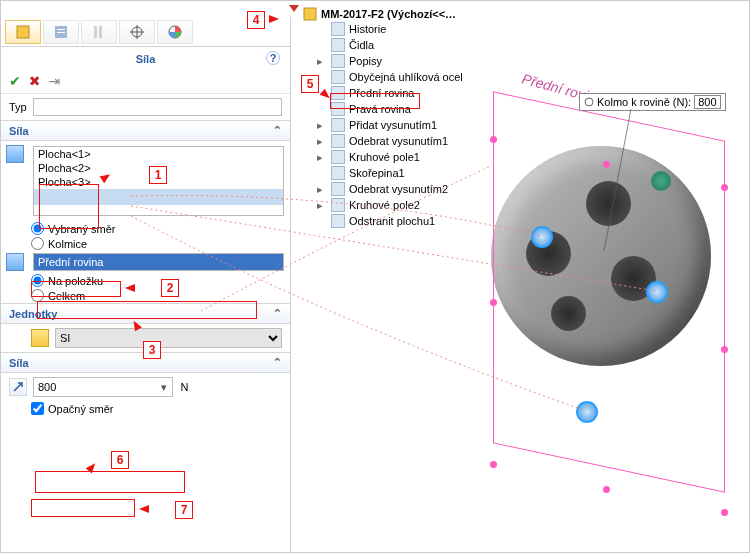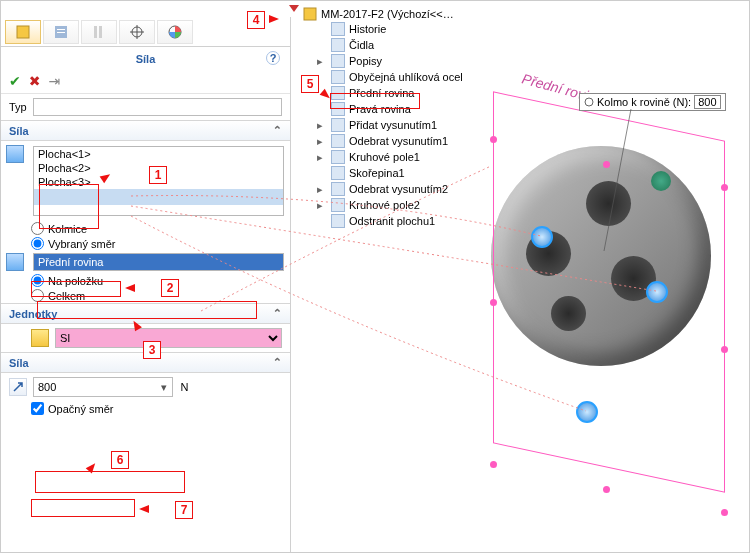--- a/index.html
+++ b/index.html
@@ -24,37 +24,37 @@
 .section-head{background:linear-gradient(#ffffff,#eef3f9);border-top:1px solid #d6d6d6;border-bottom:1px solid #d6d6d6;padding:3px 8px;color:#2b5fa4;font-weight:bold;display:flex;justify-content:space-between;align-items:center;}
 .section-head .chev{color:#6a6a6a;}
 
 .listbox{margin:5px 6px 5px 32px;border:1px solid #b8b8b8;height:70px;background:#fff;overflow:hidden;}
 .listbox .row{padding:1px 4px;}
 .listbox .sel{background:#c7dcf2;}
 .radio-row,.check-row{display:flex;align-items:center;gap:4px;padding:1px 8px 1px 30px;}
 .radio-row input,.check-row input{margin:0;}
 .seltext{margin:2px 6px 2px 32px;border:1px solid #b8b8b8;height:18px;background:#3a74c4;color:#fff;padding:0 4px;line-height:16px;}
 .unitrow{display:flex;align-items:center;gap:6px;padding:4px 8px 4px 30px;}
-.unitrow select{flex:1;height:20px;border:1px solid #bcbcbc;background:#f9a8d4;}
+.unitrow select{flex:1;height:20px;border:1px solid #bcbcbc;background:#e5e5e5;}
 .silarow{display:flex;align-items:center;gap:6px;padding:4px 8px 4px 8px;}
 .silarow input{width:140px;height:20px;border:1px solid #bcbcbc;padding:0 4px;}
 .arrowico{width:18px;height:18px;border:1px solid #cfd8e5;background:linear-gradient(#fff,#eaf0f8);display:flex;align-items:center;justify-content:center;}
 
 
 .call{position:absolute;border:1px solid #e11;background:#fff;color:#e11;font-size:12px;font-weight:bold;width:18px;height:18px;line-height:16px;text-align:center;}
 .redbox{position:absolute;border:1.5px solid #e11;}
 .redarrow{position:absolute;width:0;height:0;border-top:4px solid transparent;border-bottom:4px solid transparent;border-right:10px solid #e11;}
 .redarrowL{position:absolute;width:0;height:0;border-top:4px solid transparent;border-bottom:4px solid transparent;border-left:10px solid #e11;}
 
 
 .tree ul{list-style:none;padding-left:14px;}
 .tree li{padding:1px 0;display:flex;align-items:center;gap:4px;white-space:nowrap;}
 .tree li .exp{width:10px;display:inline-block;color:#666;}
 .tico{width:14px;height:14px;display:inline-block;background:#dbe7f5;border:1px solid #9fb8d8;}
-.tree .firstline{font-weight:normal;color:#000;}
+.tree .firstline{font-weight:bold;color:#000;}
 
 
 .part{position:absolute;left:490px;top:145px;width:220px;height:220px;border-radius:50%;background:linear-gradient(135deg,#bfbfbf,#6e6e6e);box-shadow:inset -10px -10px 20px rgba(0,0,0,.4), inset 10px 10px 20px rgba(255,255,255,.4);}
 .hole{position:absolute;width:45px;height:45px;border-radius:50%;background:radial-gradient(#2a2a2a,#555);}
 .bbox{position:absolute;border:1px solid #ff5ac0;}
 .pdot{position:absolute;width:7px;height:7px;border-radius:50%;background:#ff5ac0;}
 .plabel{position:absolute;color:#c94fa0;font-style:italic;font-size:14px;transform:rotate(15deg);}
 .tooltip{position:absolute;background:#fff;border:1px solid #888;padding:1px 4px;font-size:10px;display:flex;gap:3px;align-items:center;}
 .svg-lines{position:absolute;left:0;top:0;pointer-events:none;}
 .force{position:absolute;width:22px;height:22px;border:2px solid #2aa1ff;border-radius:50%;background:radial-gradient(#cde9ff,#3a8fe0);}
@@ -130,26 +130,26 @@
       <div class="listbox" style="margin-left:4px;">
         <div class="row">Plocha&lt;1&gt;</div>
         <div class="row">Plocha&lt;2&gt;</div>
         <div class="row">Plocha&lt;3&gt;</div>
         <div class="row sel" style="height:16px;"></div>
       </div>
     </div>
   </div>
 
   <div class="radio-row">
+    <input type="radio" name="dir" checked="" style="">
+      <span>Vybraný směr</span>
+  </div>
+  <div class="radio-row">
     <input type="radio" name="dir" style="">
       <span>Kolmice</span>
-  </div>
-  <div class="radio-row">
-    <input type="radio" name="dir" checked="" style="">
-      <span>Vybraný směr</span>
   </div>
   <div style="display:flex;align-items:center;">
     <div style="width:28px;display:flex;justify-content:center;">
       <span class="cubeico"></span>
     </div>
     <div class="seltext" style="flex:1;margin-left:4px;">Přední rovina</div>
   </div>
   <div class="radio-row">
     <input type="radio" name="per" checked="" style="">
       <span>Na položku</span>

